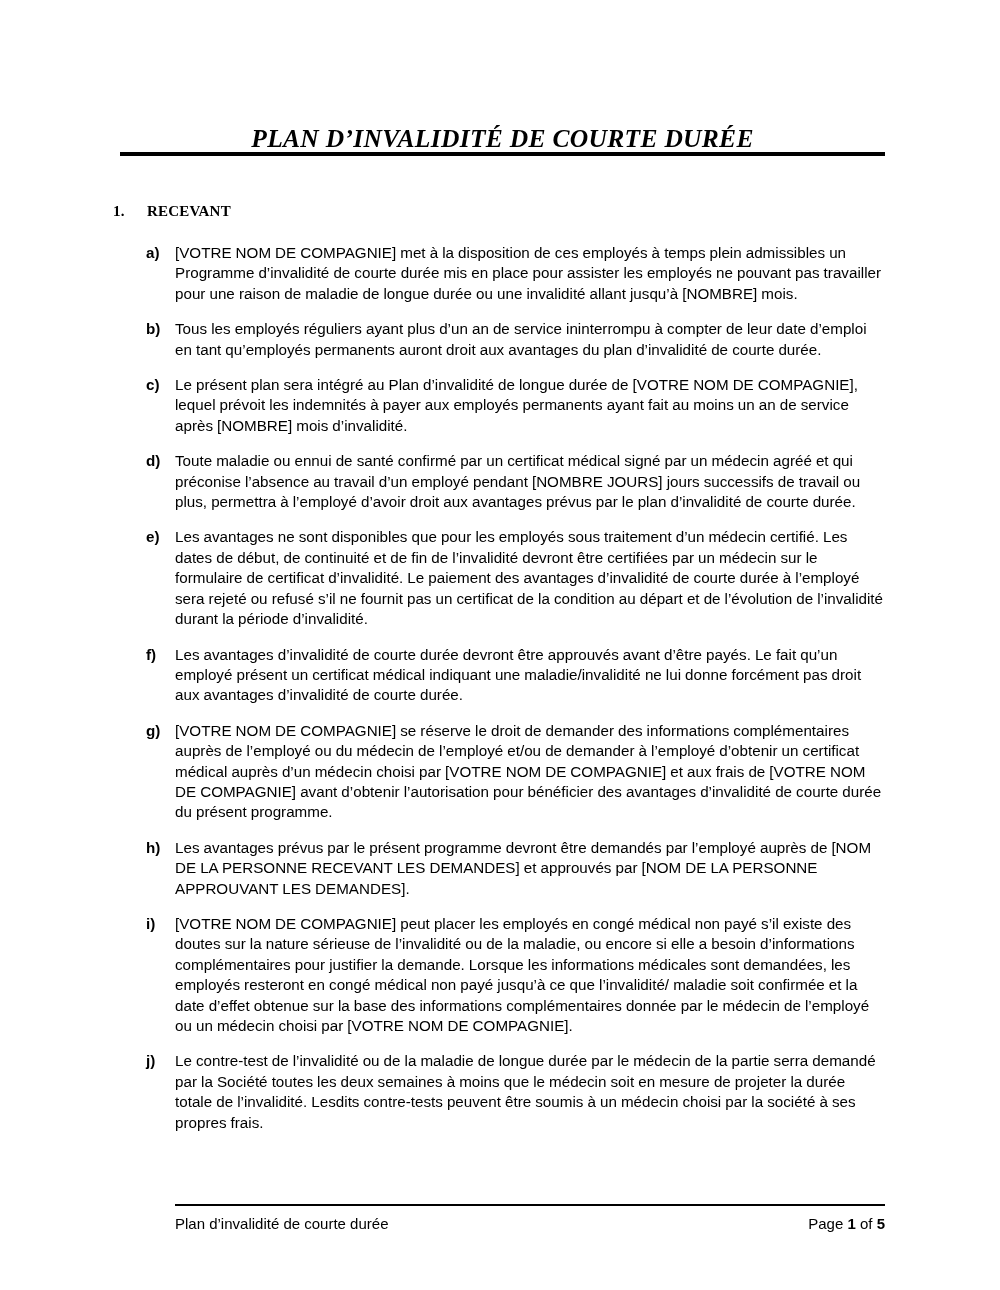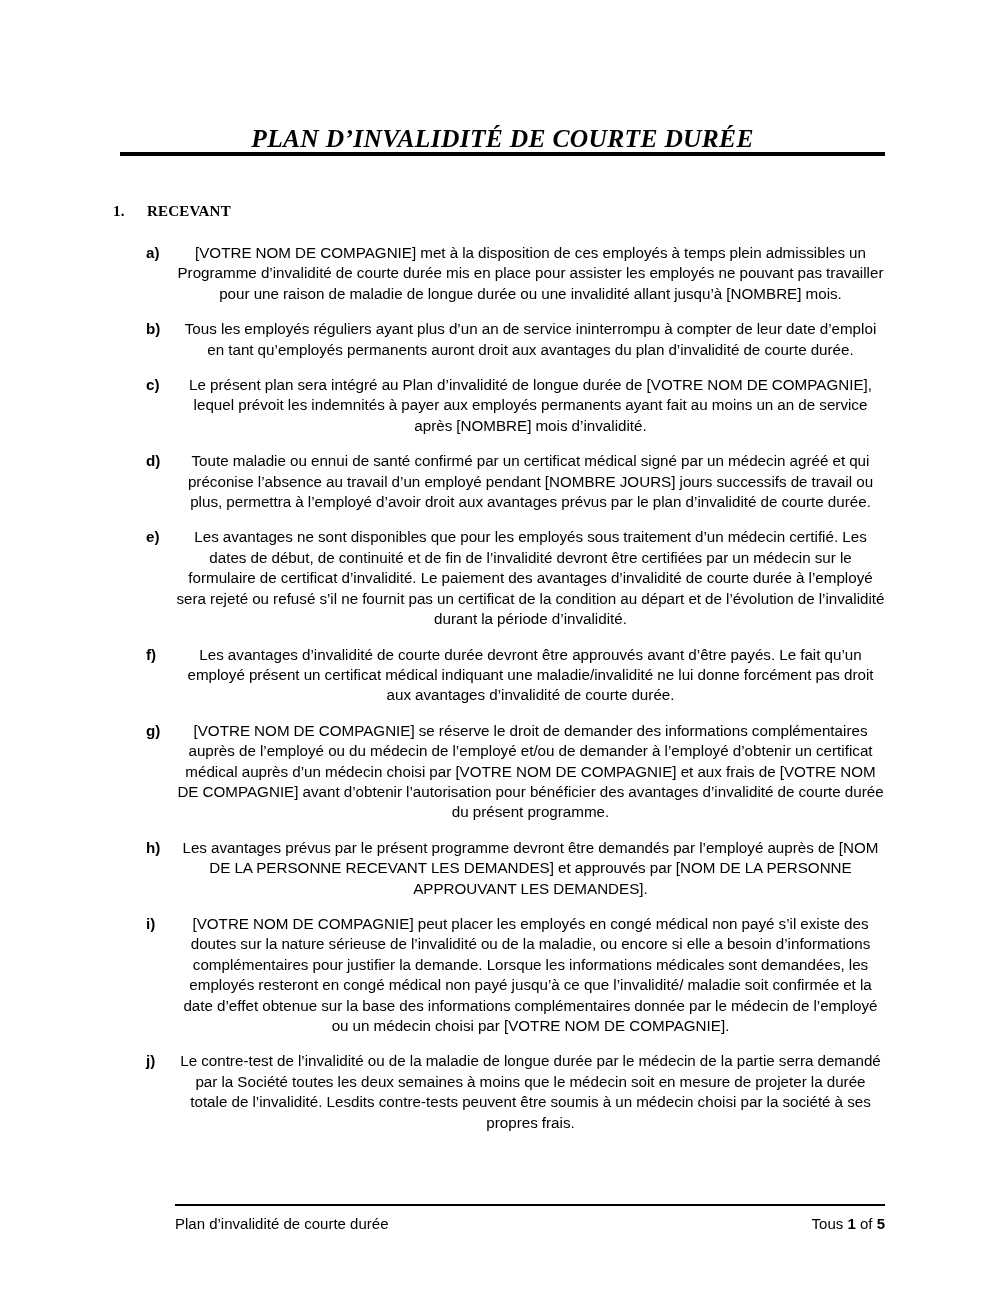--- a/index.html
+++ b/index.html
@@ -88,21 +88,21 @@
     font-weight: bold;
     font-size: 15.2px;
     line-height: 20.4px;
     text-align: left;
   }
 
   .clause-text {
     flex: 1 1 auto;
     font-size: 15.2px;
     line-height: 20.4px;
-    text-align: center;
+    text-align: left;
     word-spacing: -0.15px;
   }
 
   
   .footer-rule {
     position: absolute;
     left: 175px;
     top: 1204px;
     width: 710px;
     height: 2px;
@@ -188,20 +188,20 @@
       <span class="clause-text">Le contre-test de l’invalidité ou de la maladie de longue durée par le médecin de la partie serra demandé par la Société toutes les deux semaines à moins que le médecin soit en mesure de projeter la durée totale de l’invalidité. Lesdits contre-tests peuvent être soumis à un médecin choisi par la société à ses propres frais.</span>
     </div>
 
   </div>
 
   <div class="footer-rule"></div>
 
   <div class="footer">
     <span class="footer-left">Plan d’invalidité de courte durée</span>
     <span class="footer-right">
-      <span>Tous</span>
+      <span>Page</span>
       <b>1</b>
       <span>of</span>
       <b>5</b>
     </span>
   </div>
 
 </div>
 
 </body></html>

